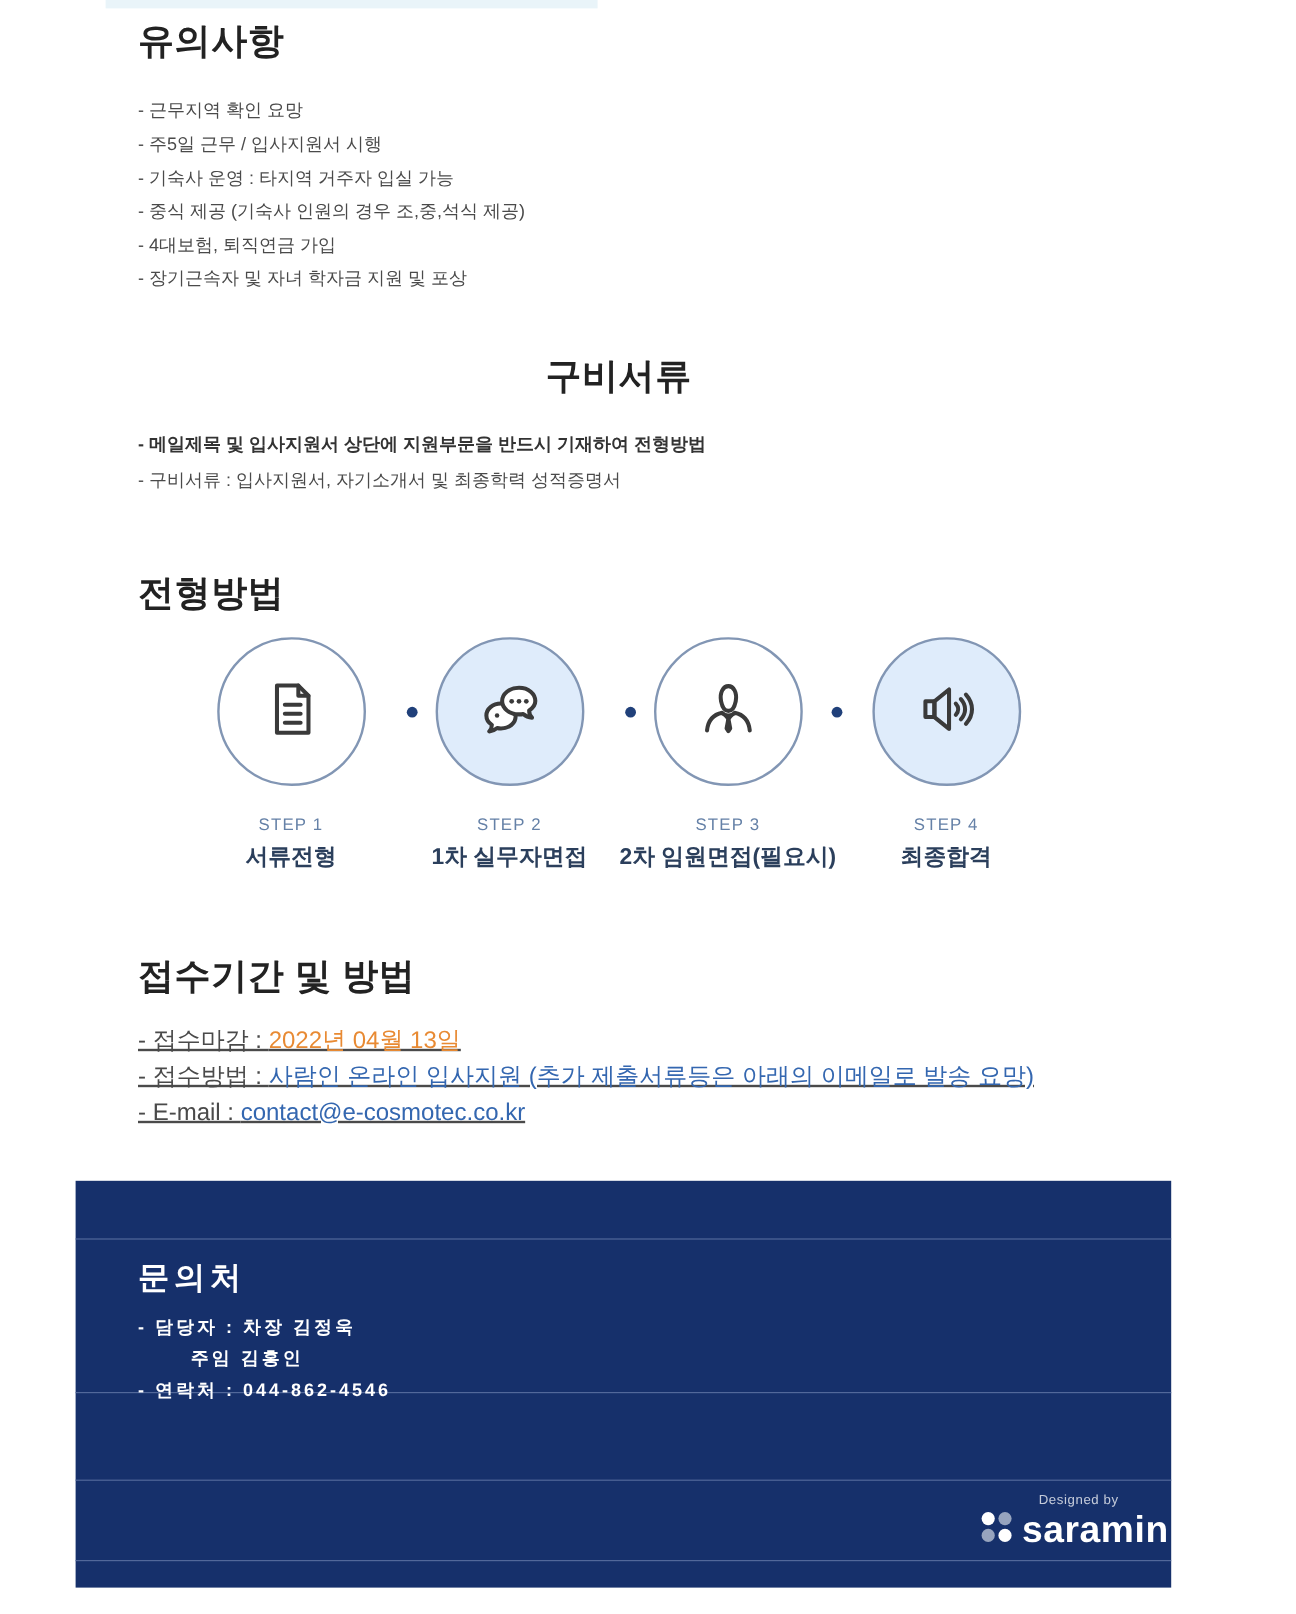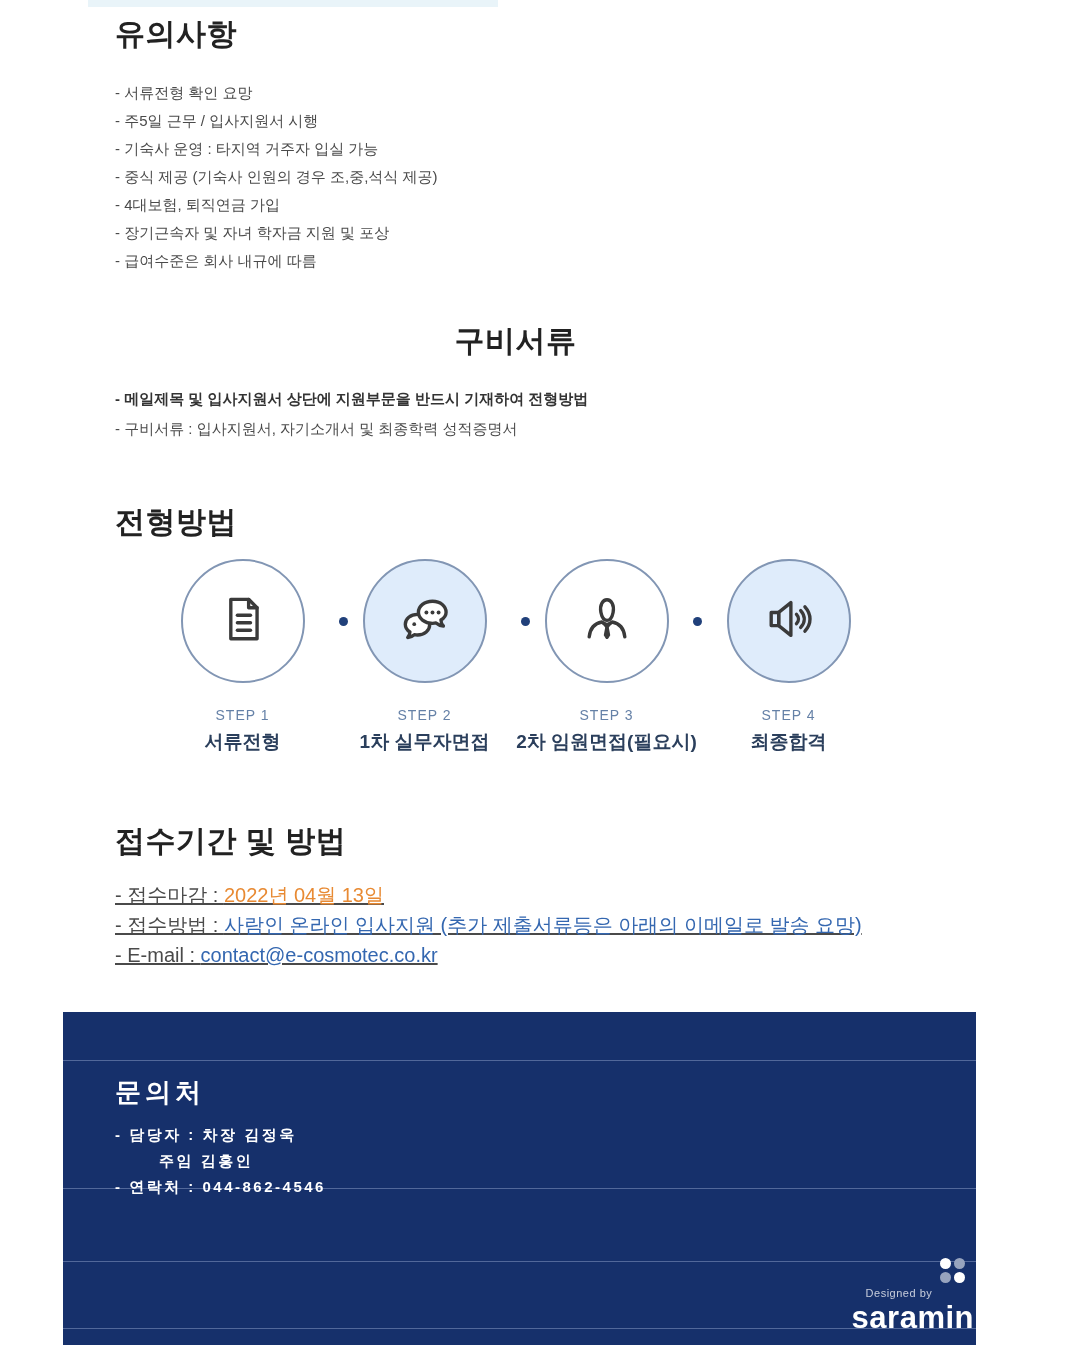--- a/index.html
+++ b/index.html
@@ -143,21 +143,21 @@
   .footer-line.indent { padding-left: 44px; }
   .footer-strip-mid { height: 73px; border-bottom: 1px solid var(--footer-line, #52689a); }
   .footer-brand-row {
     height: 67px;
     border-bottom: 1px solid var(--footer-line, #52689a);
     display: flex;
     align-items: center;
     justify-content: flex-end;
     padding-right: 45px;
   }
-  .brand-lockup { display: flex; align-items: flex-end; flex-direction: column; }
+  .brand-lockup { display: flex; align-items: flex-end; }
   .brand-dots {
     display: grid;
     grid-template-columns: 11px 11px;
     grid-template-rows: 11px 11px;
     gap: 3px;
     margin-right: 9px;
     margin-bottom: 5px;
   }
   .brand-dots span { border-radius: 50%; display: block; }
   .brand-dots .dw { background: #ffffff; }
@@ -184,27 +184,26 @@
 </head>
 <body>
 
 <div class="page">
   <div class="top-bar"></div>
 
   <div class="content">
     <div class="section notes">
       <h2 class="section-title">유의사항</h2>
       <ul class="note-list">
-        <li>- 서류전형 확인 요망</li>
+        <li>- 근무지역 확인 요망</li>
         <li>- 주5일 근무 / 입사지원서 시행</li>
         <li>- 기숙사 운영 : 타지역 거주자 입실 가능</li>
         <li>- 중식 제공 (기숙사 인원의 경우 조,중,석식 제공)</li>
         <li>- 4대보험, 퇴직연금 가입</li>
         <li>- 장기근속자 및 자녀 학자금 지원 및 포상</li>
-        <li>- 급여수준은 회사 내규에 따름</li>
       </ul>
     </div>
 
     <div class="section documents">
       <h2 class="section-title">구비서류</h2>
       <ul class="doc-list">
         <li class="bold">- 메일제목 및 입사지원서 상단에 지원부문을 반드시 기재하여 전형방법</li>
         <li>- 구비서류 : 입사지원서, 자기소개서 및 최종학력 성적증명서</li>
       </ul>
     </div>

